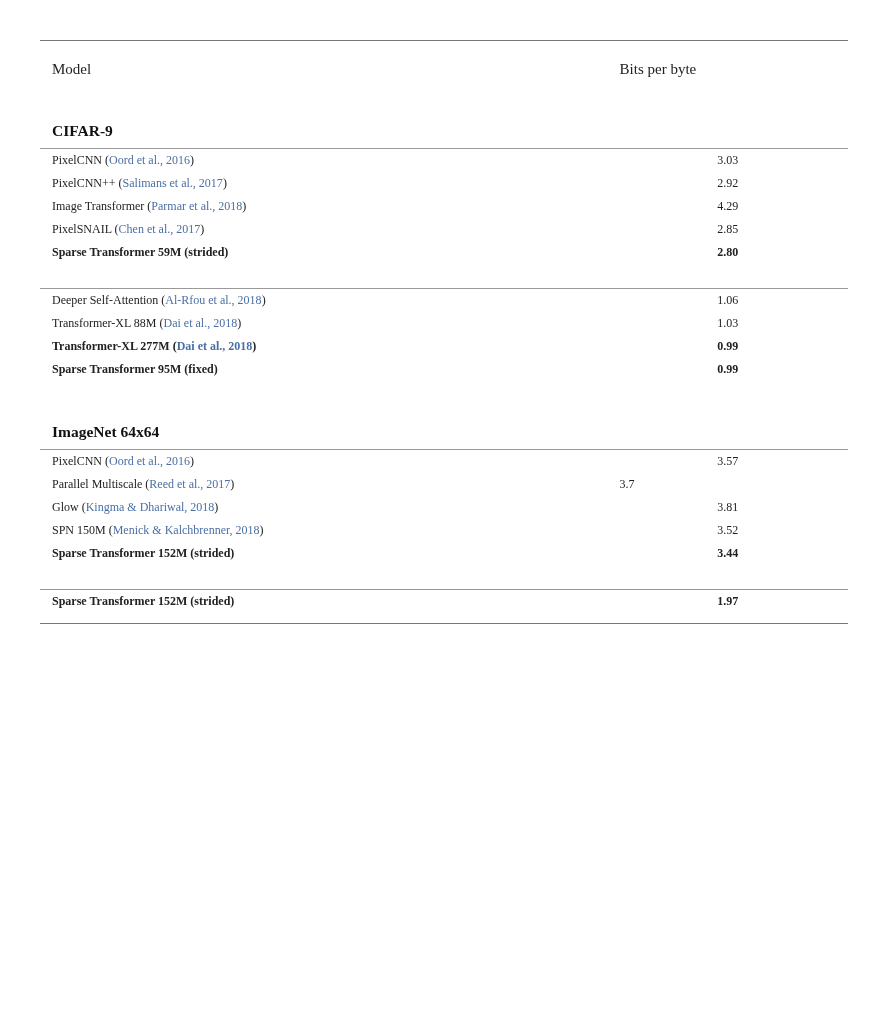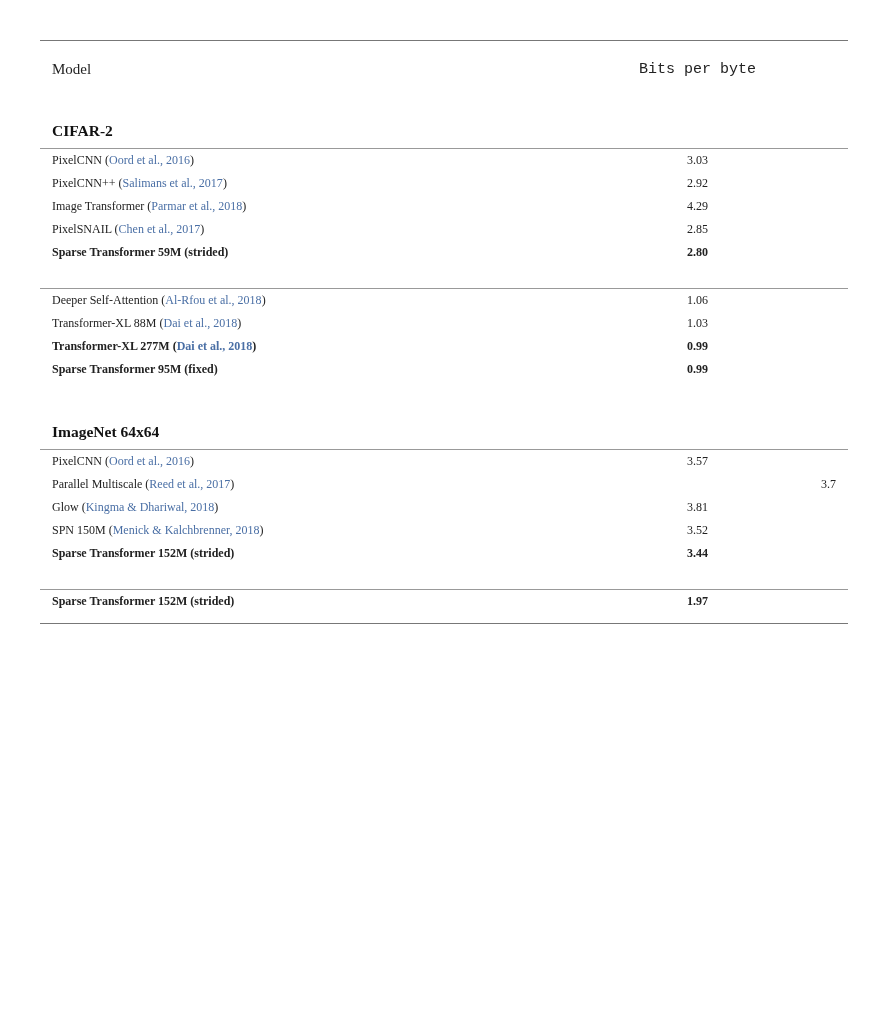--- a/index.html
+++ b/index.html
@@ -76,29 +76,29 @@
     }
   </style>
 </head>
 <body>
 
 <div class="table-container">
   <table class="main-table">
     <thead>
       <tr class="header-row">
         <th style="text-align:left; border-top: 1.5px solid #777;">Model</th>
-        <th style="text-align:center; border-top: 1.5px solid #777; white-space: nowrap; font-family: Liberation Mono, monospace;">Bits per byte</th>
+        <th style="text-align:left; border-top: 1.5px solid #777; white-space: nowrap;">Bits per byte</th>
       </tr>
     </thead>
     <tbody id="table-body">
     <tr class="section-gap-row">
           <td colspan="2" style="padding-top: 10px;"></td>
         </tr>
         <tr class="section-header-row">
-          <td colspan="2">CIFAR-2</td>
+          <td colspan="2">CIFAR-9</td>
         </tr>
         <tr>
           <td colspan="2" style="border-top: 1.2px solid rgb(153, 153, 153); padding: 0px; height: 0px; font-size: 0px; line-height: 0;"></td>
         </tr>
         <tr class="data-row">
           <td>PixelCNN (<a class="cite-link" href="#">Oord et al., 2016</a>)</td>
           <td>3.03</td>
         </tr>
         <tr class="data-row">
           <td>PixelCNN++ (<a class="cite-link" href="#">Salimans et al., 2017</a>)</td>
@@ -152,21 +152,21 @@
         </tr>
         <tr>
           <td colspan="2" style="border-top: 1.2px solid rgb(153, 153, 153); padding: 0px; height: 0px; font-size: 0px; line-height: 0;"></td>
         </tr>
         <tr class="data-row">
           <td>PixelCNN (<a class="cite-link" href="#">Oord et al., 2016</a>)</td>
           <td>3.57</td>
         </tr>
         <tr class="data-row">
           <td>Parallel Multiscale (<a class="cite-link" href="#">Reed et al., 2017</a>)</td>
-          <td style="padding-right: 12px; text-align: right;">3.7</td>
+          <td style="padding-right: 12px; text-align: left;">3.7</td>
         </tr>
         <tr class="data-row">
           <td>Glow (<a class="cite-link" href="#">Kingma &amp; Dhariwal, 2018</a>)</td>
           <td>3.81</td>
         </tr>
         <tr class="data-row">
           <td>SPN 150M (<a class="cite-link" href="#">Menick &amp; Kalchbrenner, 2018</a>)</td>
           <td>3.52</td>
         </tr>
         <tr class="data-row bold-row">

